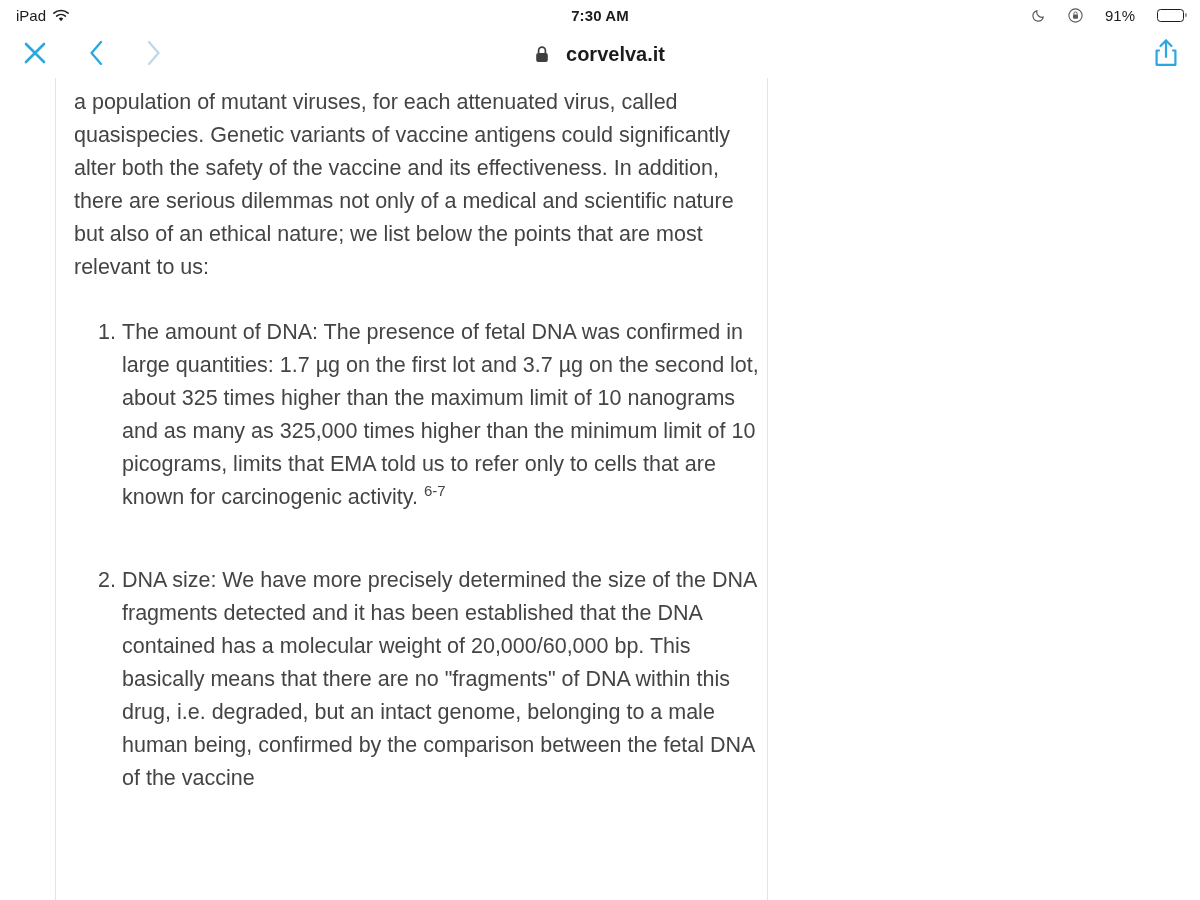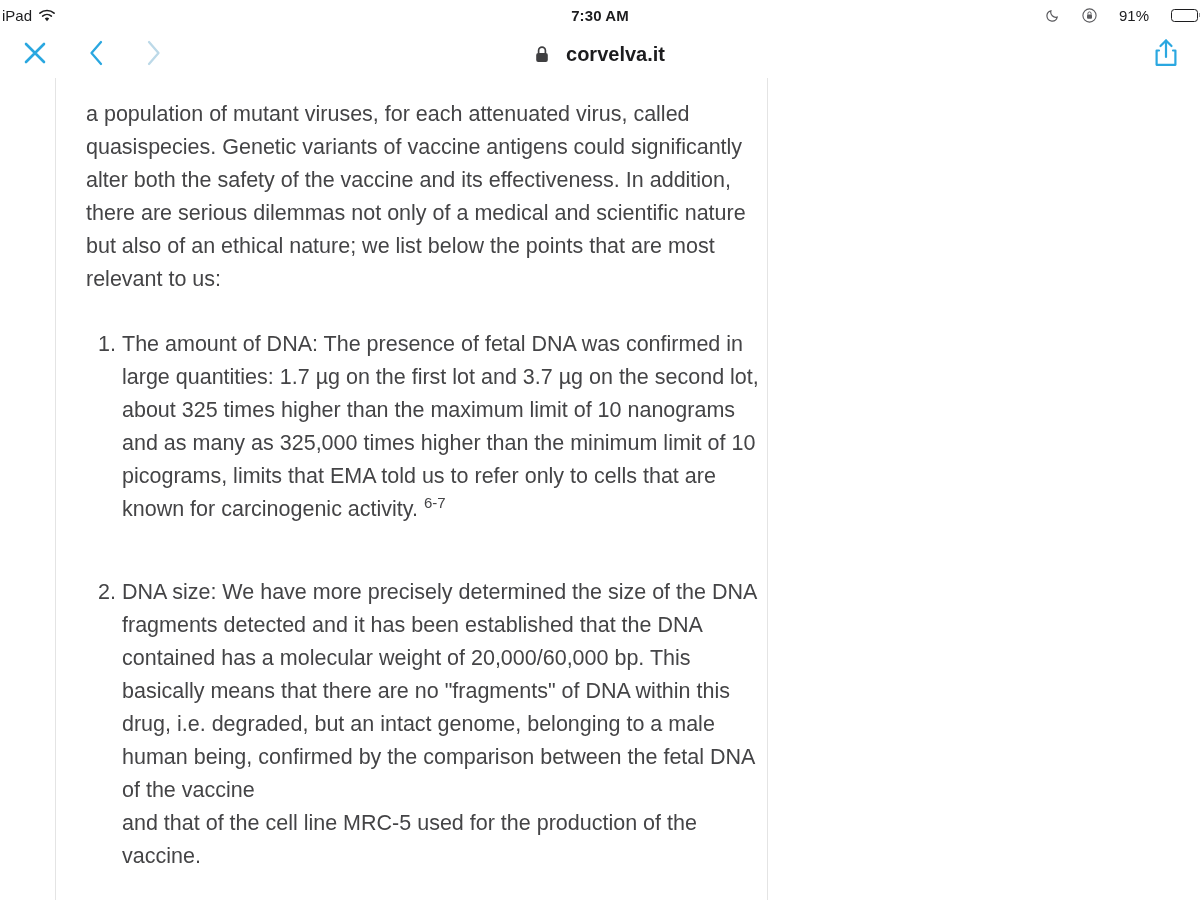--- a/index.html
+++ b/index.html
@@ -13,21 +13,21 @@
     font-family: "Liberation Sans", sans-serif;
     overflow: hidden;
     color: #3c3c3c;
   }
 
   
   .status-bar {
     height: 30px;
     display: flex;
     align-items: center;
-    padding: 0 2px;
+    padding: 0 16px;
     font-size: 15px;
     color: #1c1c1e;
     box-sizing: border-box;
   }
   .status-left {
     display: flex;
     align-items: center;
     gap: 6px;
     flex: 1 1 0;
   }
@@ -151,21 +151,21 @@
   .article {
     position: absolute;
     left: 74px;
     top: 0;
     width: 690px;
     font-size: 21.5px;
     line-height: 33px;
     color: #444446;
   }
   .article p {
-    margin: 12px;
+    margin: 0;
   }
   .lead {
     padding-top: 8px;
   }
   ol.points {
     list-style: none;
     margin: 0;
     padding: 0;
   }
   ol.points li {
@@ -279,17 +279,16 @@
     <p class="lead">a population of mutant viruses, for each attenuated virus, called quasispecies. Genetic variants of vaccine antigens could significantly alter both the safety of the vaccine and its effectiveness. In addition, there are serious dilemmas not only of a medical and scientific nature but also of an ethical nature; we list below the points that are most relevant to us:</p>
 
     <ol class="points">
       <li>
         <span class="num">1.</span>
         <span>The amount of DNA: The presence of fetal DNA was confirmed in large quantities: 1.7 µg on the first lot and 3.7 µg on the second lot, about 325 times higher than the maximum limit of 10 nanograms and as many as 325,000 times higher than the minimum limit of 10 picograms, limits that EMA told us to refer only to cells that are known for carcinogenic activity. </span><span class="sup">6-7</span>
       </li>
       <li class="pt2">
         <span class="num">2.</span>
         <span>DNA size: We have more precisely determined the size of the DNA fragments detected and it has been established that the DNA contained has a molecular weight of 20,000/60,000 bp. This basically means that there are no "fragments" of DNA within this drug, i.e. degraded, but an intact genome, belonging to a male human being, confirmed by the comparison between the fetal DNA of the vaccine</span>
-        <div>and that of the cell line MRC-5 used for the production of the vaccine.</div>
       </li>
     </ol>
   </div>
 </div>
 
 </body></html>

